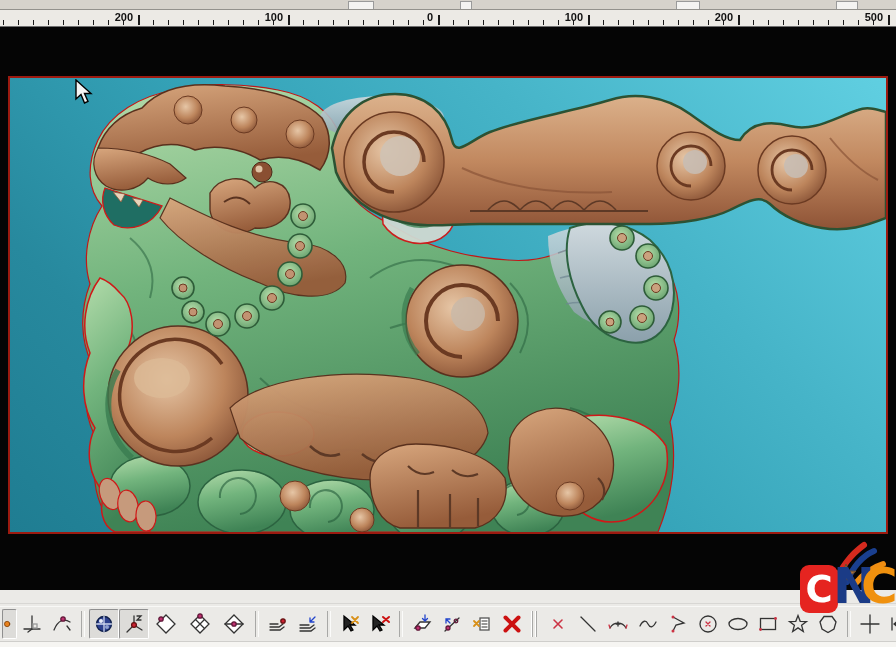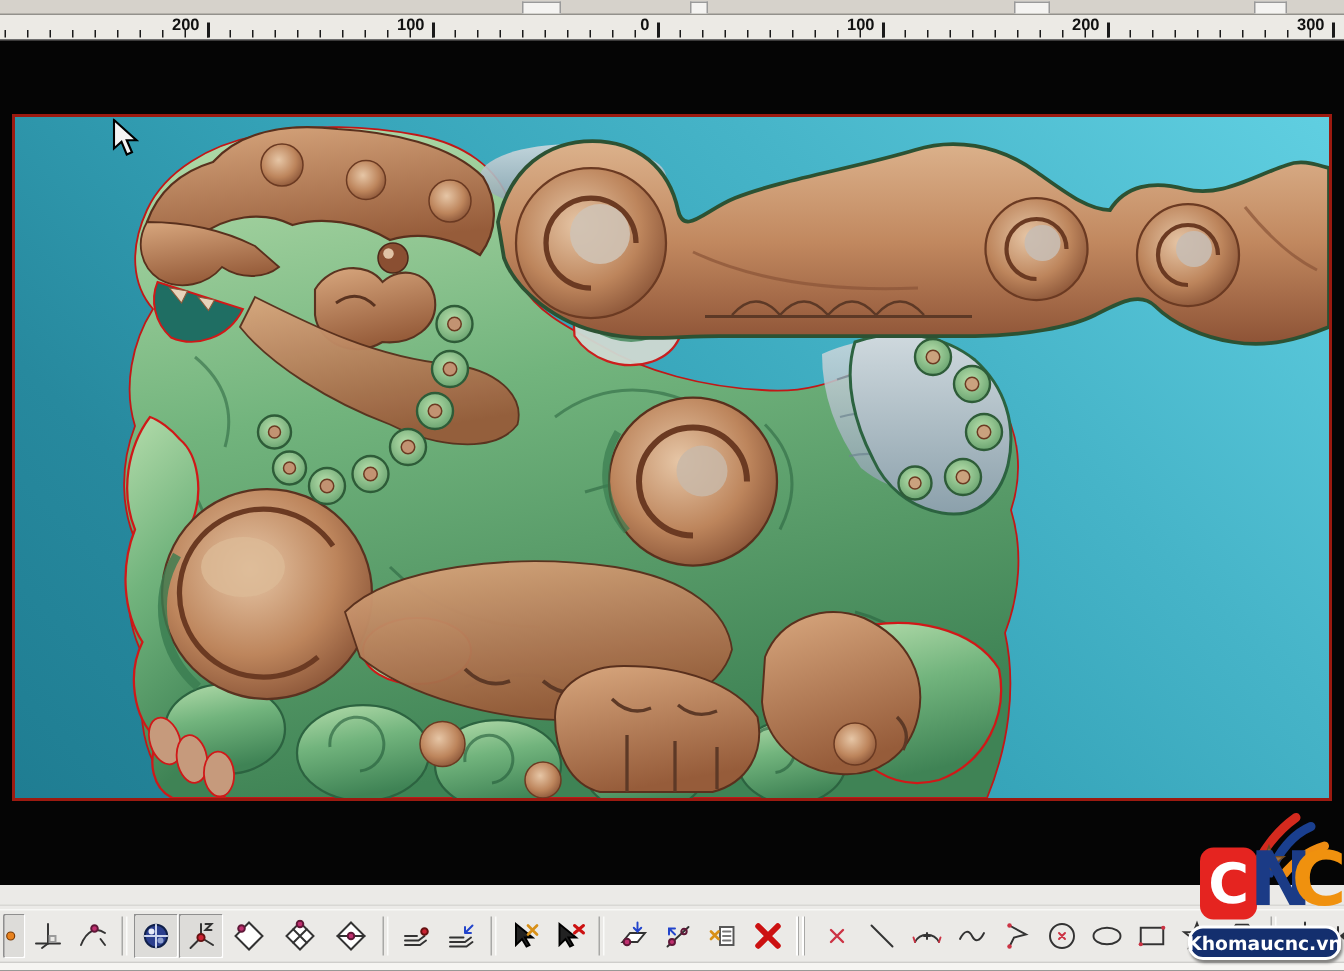--- a/index.html
+++ b/index.html
@@ -135,21 +135,21 @@
     <div class="rlabel" style="left: 137px;">200</div>
     <div class="tick major" style="left: 288px;"></div>
     <div class="rlabel" style="left: 287px;">100</div>
     <div class="tick major" style="left: 438px;"></div>
     <div class="rlabel" style="left: 437px;">0</div>
     <div class="tick major" style="left: 588px;"></div>
     <div class="rlabel" style="left: 587px;">100</div>
     <div class="tick major" style="left: 738px;"></div>
     <div class="rlabel" style="left: 737px;">200</div>
     <div class="tick major" style="left: 888px;"></div>
-    <div class="rlabel" style="left: 887px;">300</div>
+    <div class="rlabel" style="left: 887px;">500</div>
   </div>
 
 <div id="canvas">
 
   <div id="viewport">
     <svg id="relief" width="876" height="454" viewBox="0 0 876 454">
       <defs>
         <linearGradient id="gArm" x1="0" y1="0" x2="0" y2="1">
           <stop offset="0" stop-color="#dcb28c"></stop>
             <stop offset="0.5" stop-color="#c1885f"></stop>
@@ -599,16 +599,13 @@
     <path d="M12,44 C20,28 28,16 42,6" stroke="#d42a1e" stroke-width="6" fill="none" stroke-linecap="round"></path>
     <path d="M24,44 C30,30 38,18 52,12" stroke="#1a3f8f" stroke-width="6" fill="none" stroke-linecap="round"></path>
     <path d="M33,45 C41,35 51,28 61,25" stroke="#ef8d12" stroke-width="6" fill="none" stroke-linecap="round"></path>
     <path d="M24,25 L26.6,32 L34,32.2 L28.2,36.8 L30.2,44 L24,39.8 L17.8,44 L19.8,36.8 L14,32.2 L21.4,32 Z" fill="#a2703d" stroke="#6e4a24" stroke-width="1"></path>
   </svg>
   <div id="logo-c1-box">
       <span>C</span>
     </div>
   <div id="logo-n" class="logo-letter">N</div>
   <div id="logo-c2" class="logo-letter">C</div>
-  <div id="logo-banner">
-      <span>Khomaucnc.vn</span>
-    </div>
 </div>
 
 </body></html>

